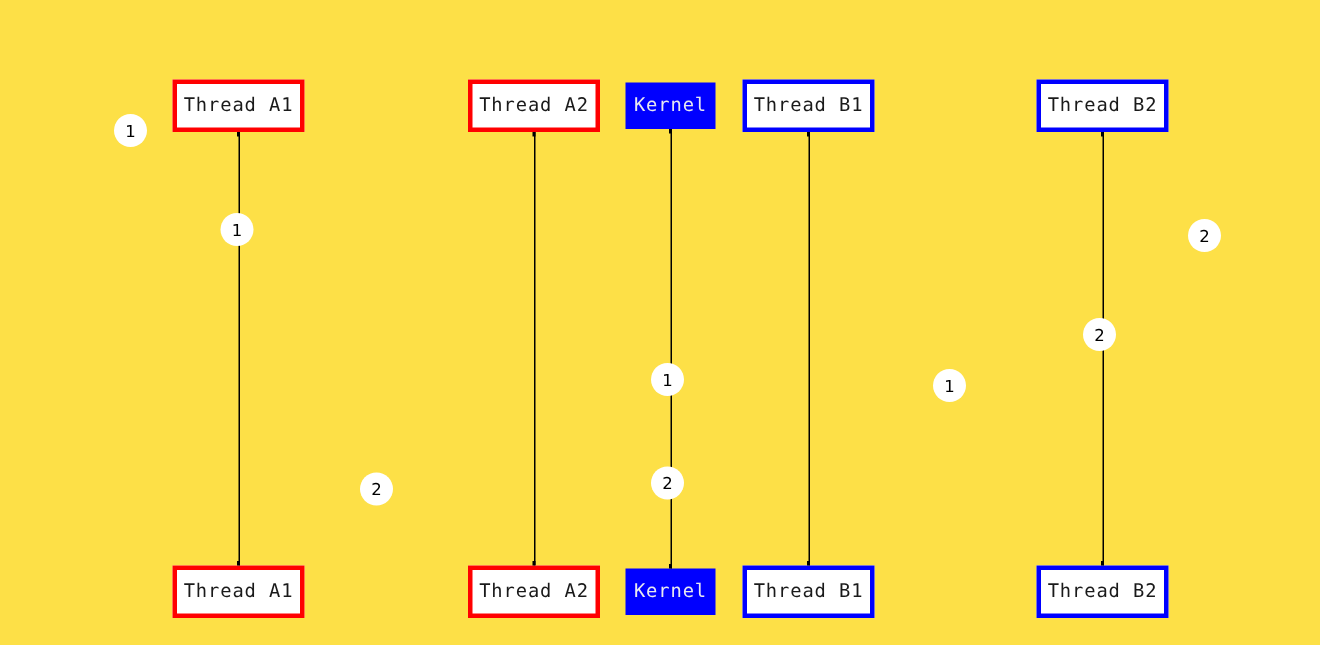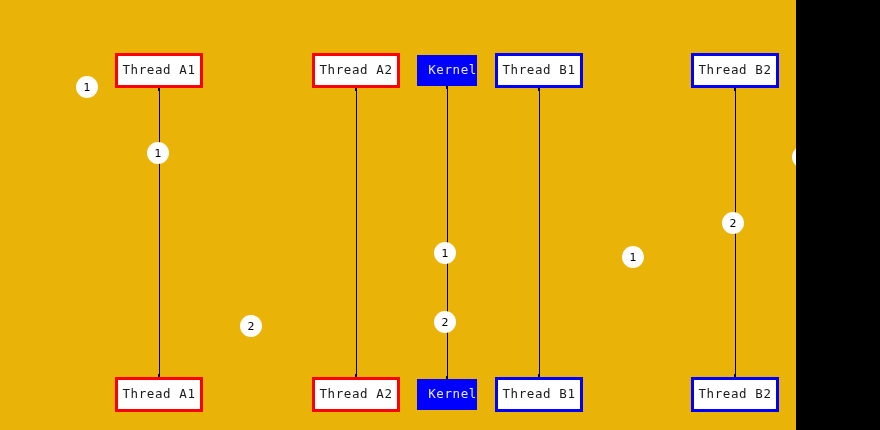--- a/index.html
+++ b/index.html
@@ -3,23 +3,23 @@
 <meta charset="utf-8">
 <title>Sequence Diagram</title>
 <style>
   html, body {
     margin: 0;
     padding: 0;
     background: #000000;
   }
   #canvas {
     position: relative;
-    width: 796px;
+    width: 880px;
     height: 430px;
-    background: #eab308;
+    background: #fde047;
     overflow: hidden;
     font-family: "DejaVu Sans Mono", "Liberation Mono", monospace;
   }
   .lifeline {
     position: absolute;
     width: 1px;
     background: #000000;
   }
   .node-box {
     position: absolute;
@@ -37,21 +37,20 @@
     color: #1a1a1a;
     border-style: solid;
     border-width: 3px;
   }
   .node-box.outline.red   { border-color: #ff0000; }
   .node-box.outline.blue  { border-color: #0000ff; text-align: right; }
   .node-box.filled {
     background: #0000ff;
     color: #e8e8f0;
     border: 0;
-    justify-content: flex-end;
   }
   .stub {
     position: absolute;
     width: 2px;
     height: 3px;
     background: #000000;
   }
   .marker {
     position: absolute;
     box-sizing: border-box;

